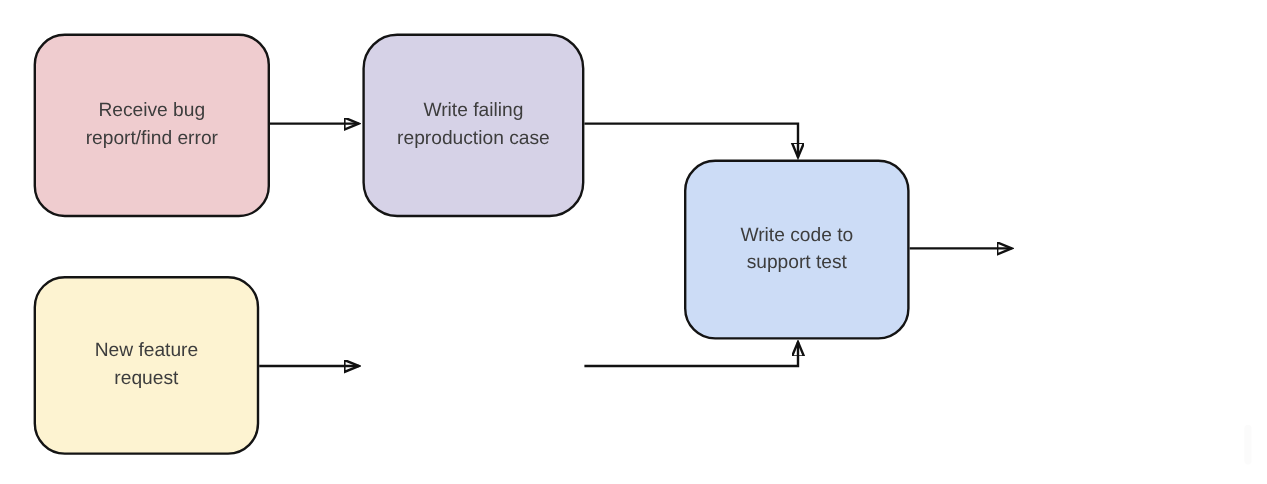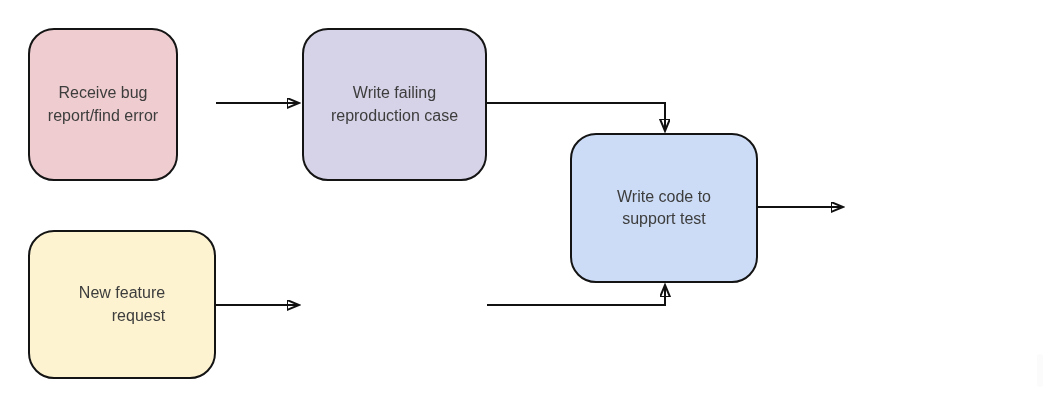--- a/index.html
+++ b/index.html
@@ -23,22 +23,22 @@
     display: flex;
     align-items: center;
     justify-content: center;
     text-align: center;
     font-size: 16px;
     line-height: 1.4;
     color: #3d3d3d;
     white-space: pre-line;
     padding: 8px;
   }
-  .n-bug      { left: 28px;  top: 28px;  width: 150px; height: 153px; }
-  .n-repro    { left: 302px; top: 28px;  width: 185px; height: 153px; }
+  .n-bug      { left: 28px;  top: 28px;  width: 197px; height: 153px; }
+  .n-repro    { left: 302px; top: 28px;  width: 185px; height: 153px; border-radius: 29px; }
   .n-feature  { left: 28px;  top: 230px; width: 188px; height: 149px; }
   .n-test     { left: 302px; top: 232px; width: 185px; height: 151px; }
   .n-code     { left: 570px; top: 133px; width: 188px; height: 150px; }
   .n-pass     { left: 845px; top: 133px; width: 187px; height: 150px; }
   .edges {
     position: absolute;
     left: 0; top: 0;
     width: 1056px;
     height: 403px;
     pointer-events: none;
@@ -79,21 +79,21 @@
   <div class="node n-bug" style="background: rgb(239, 204, 207);">
     <span>Receive bug
 report/find error</span>
   </div>
 
   <div class="node n-repro" style="background: rgb(214, 210, 231);">
     <span>Write failing
 reproduction case</span>
   </div>
 
-  <div class="node n-feature" style="background: rgb(253, 243, 209); text-align: right;">
+  <div class="node n-feature" style="background: rgb(253, 243, 209);">
     <span>New feature
 request</span>
   </div>
 
 
   <div class="node n-code" style="background: rgb(204, 220, 246);">
     <span>Write code to
 support test</span>
   </div>
 

